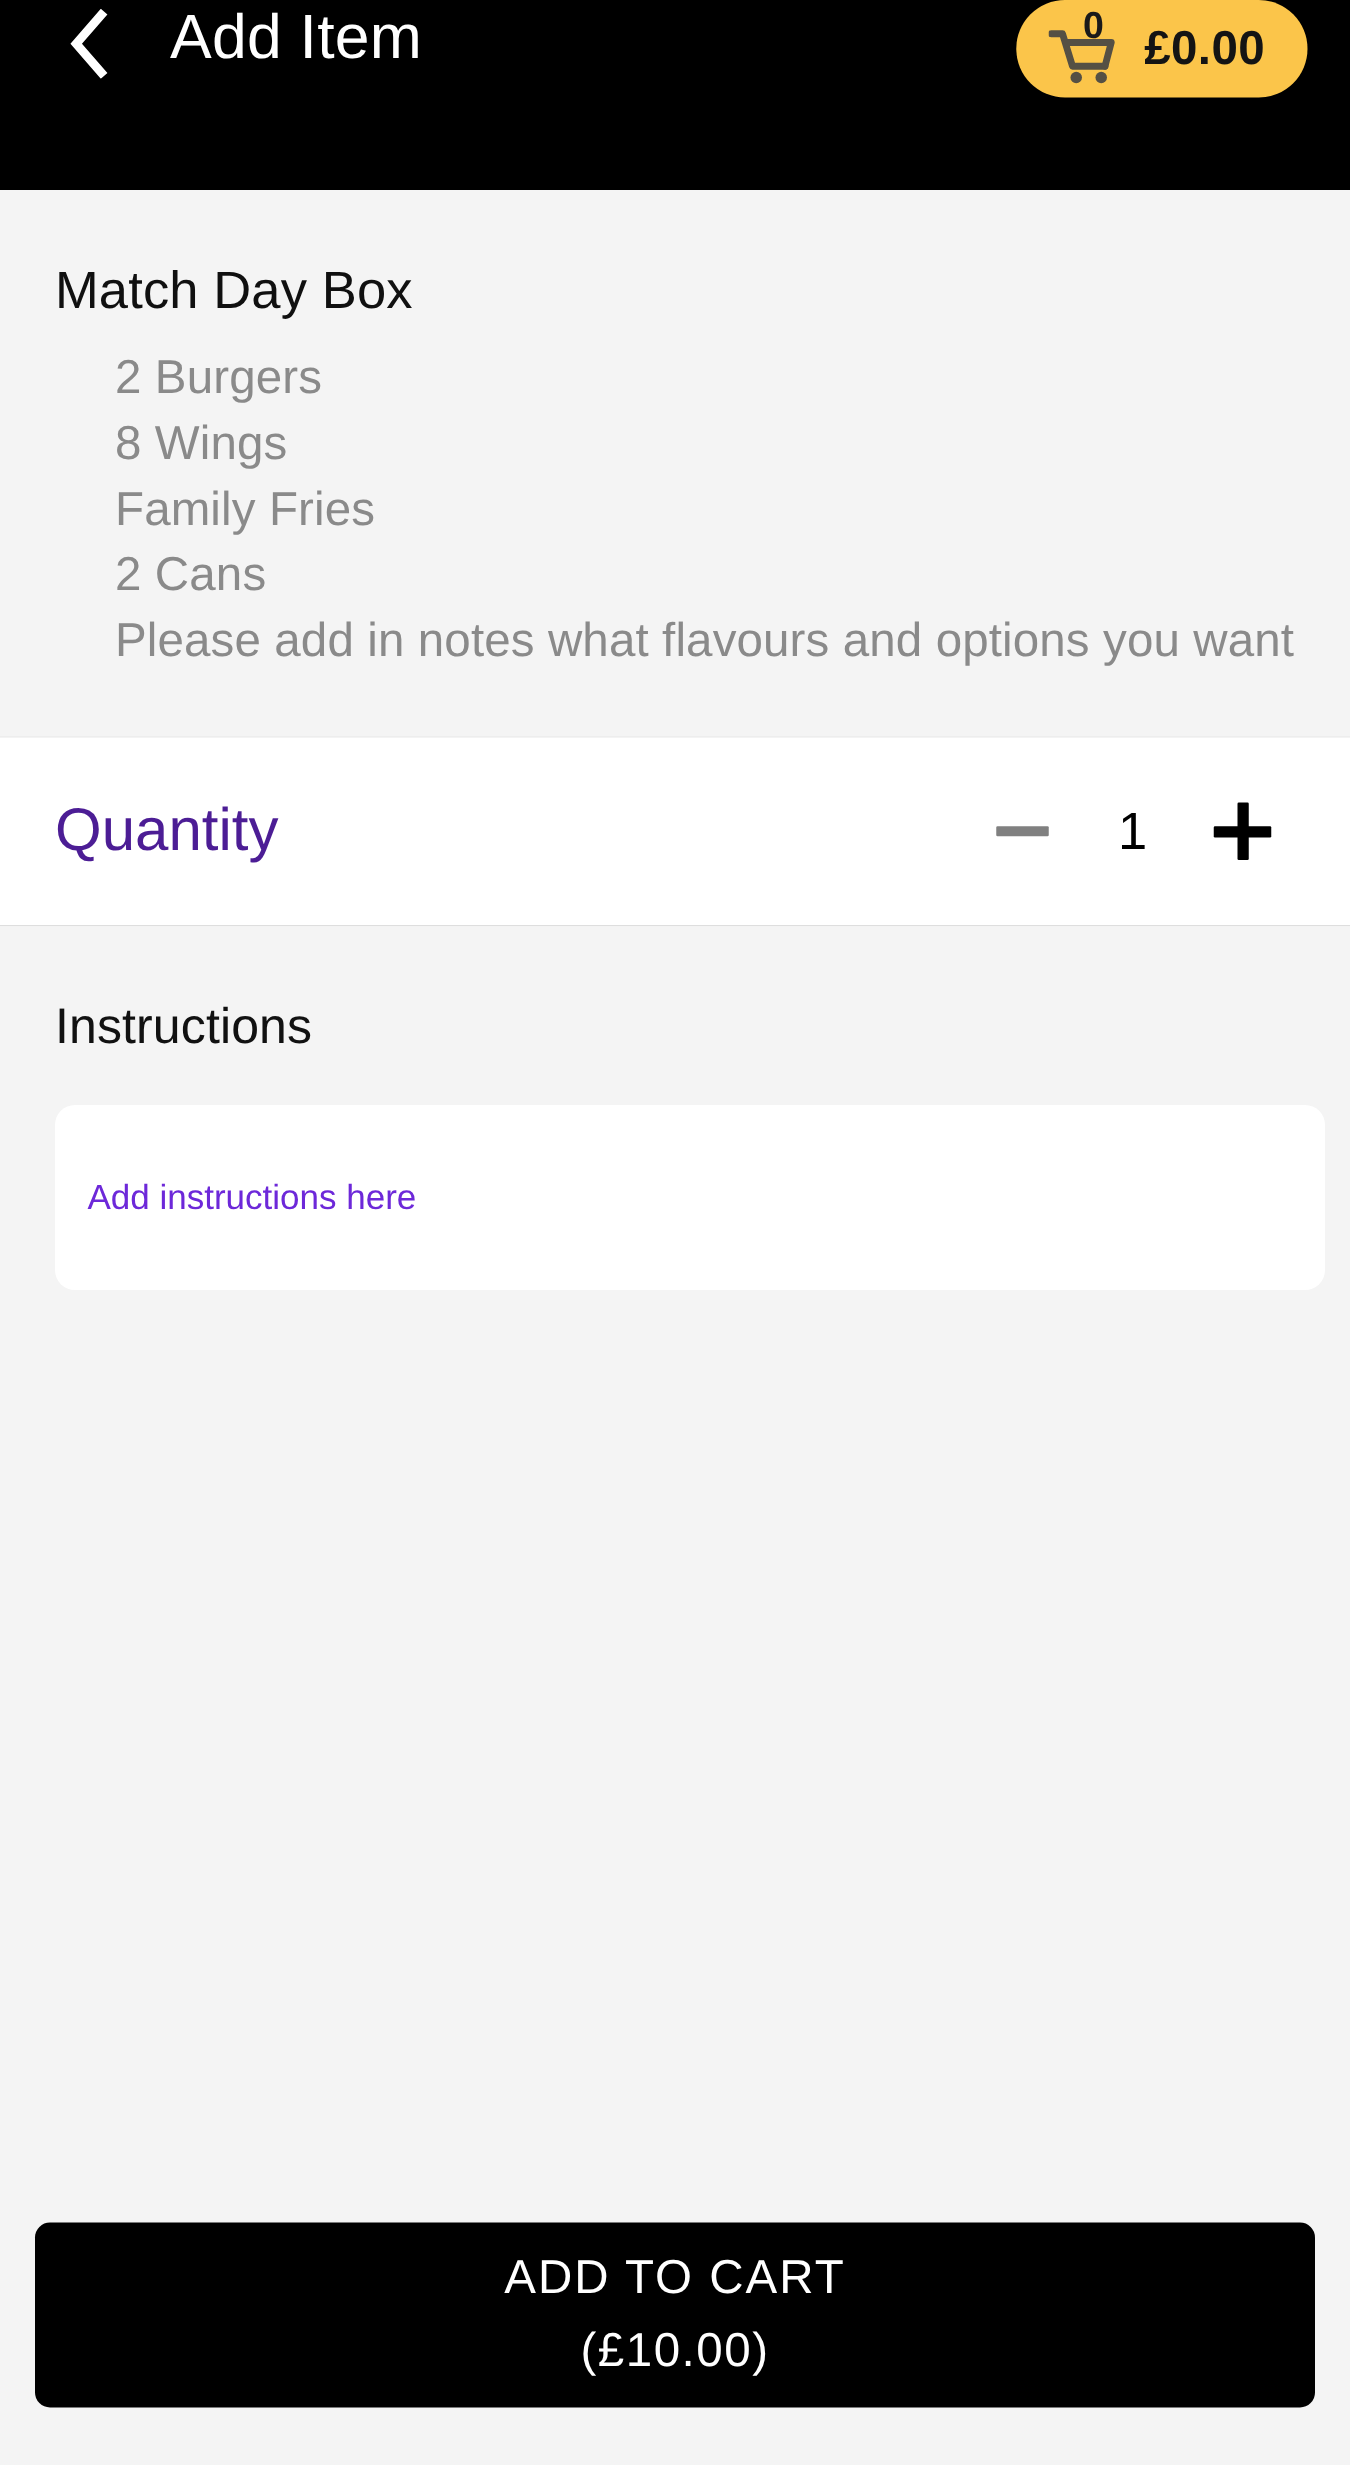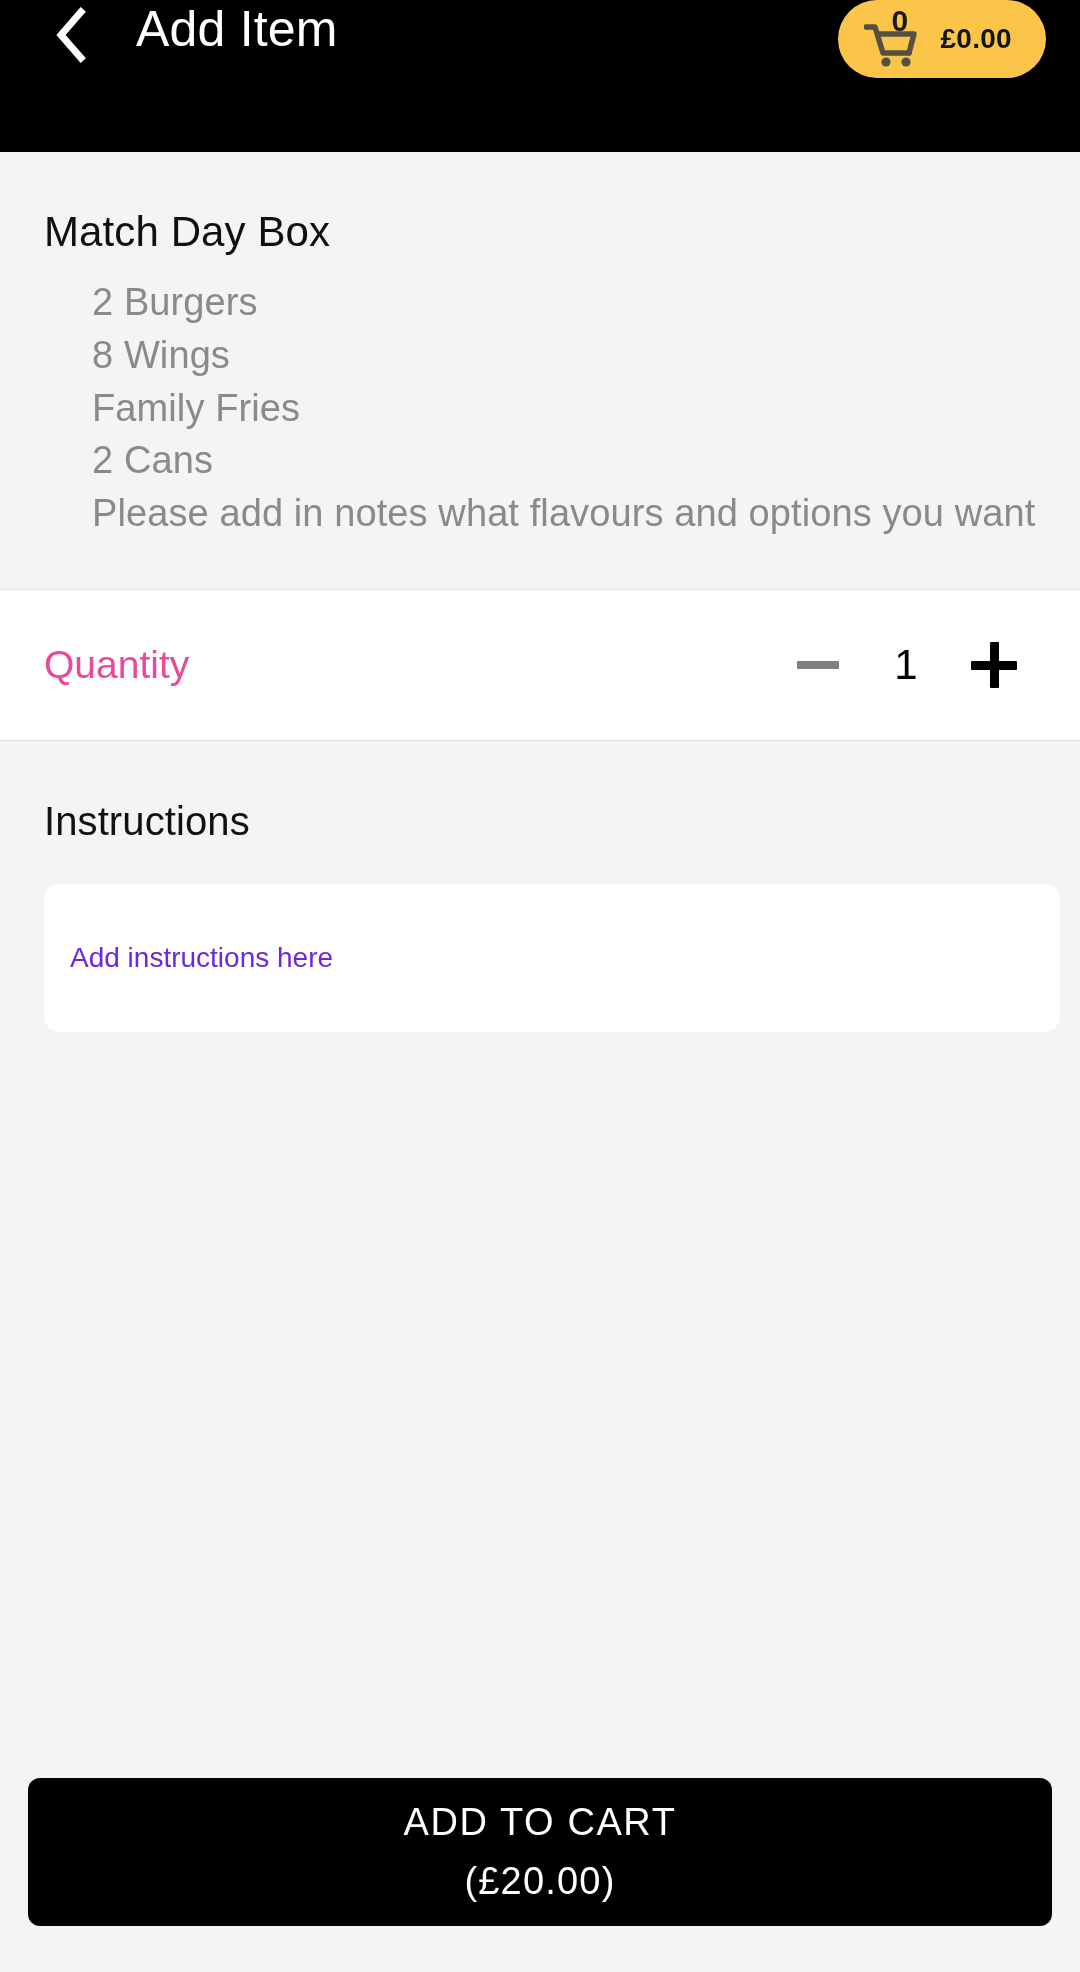--- a/index.html
+++ b/index.html
@@ -29,39 +29,39 @@
   .cart-pill {
     background:#fbc54a; border-radius:48px; height:78px;
     display:flex; align-items:center; gap:14px;
     padding:0 34px 0 26px; flex:0 0 auto;
   }
   .cart-icon-wrap { position:relative; width:62px; height:58px; display:flex; align-items:flex-end; justify-content:flex-start; }
   .cart-badge {
     position:absolute; top:-4px; left:27px;
     font-size:30px; font-weight:700; color:#1a1a1a; line-height:1;
   }
-  .cart-total { font-size:28px; font-weight:700; color:#141414; letter-spacing:0.3px; }
+  .cart-total { font-size:38px; font-weight:700; color:#141414; letter-spacing:0.3px; }
 
   
   .item-section { background:#f4f4f4; padding:56px 44px 54px 44px; }
   .item-title { font-size:42px; color:#101010; font-weight:400; letter-spacing:0.1px; }
   .item-desc { margin-top:26px;margin-left:48px; }
   .desc-line {
     font-size:38px; color:#8a8a8a; font-weight:400; line-height:1.1;
     margin-bottom:11px; letter-spacing:0.1px;
   }
   .desc-line:last-child { margin-bottom:0; }
 
   
   .qty-row {
     background:#ffffff; height:152px;
     border-top:1px solid #e7e7e7; border-bottom:1px solid #dedede;
     display:flex; align-items:center; padding:0 44px;
   }
-  .qty-label { font-size:39px; color:#ec4899; font-weight:400;text-align:center; }
+  .qty-label { font-size:48px; color:#4c1d95; font-weight:400;text-align:center; }
   .qty-controls { margin-left:auto; display:flex; align-items:center; }
   .qty-btn {
     width:84px; height:84px; display:flex; align-items:center; justify-content:center;
     background:transparent; border:none;
   }
   .minus-bar { display:block; width:42px; height:8px; background:#808080; border-radius:1px; }
   .plus-glyph { position:relative; width:46px; height:46px; }
   .plus-glyph::before, .plus-glyph::after {
     content:""; position:absolute; background:#000; border-radius:1px;
   }
@@ -149,17 +149,17 @@
     <div class="instructions-box">
       <span class="instructions-placeholder">Add instructions here</span>
     </div>
   </div>
 
   <div class="filler"></div>
 
   <div class="footer">
     <button class="add-to-cart-btn">
       <span>ADD TO CART</span>
-      <span class="btn-price">(£20.00)</span>
+      <span class="btn-price">(£10.00)</span>
     </button>
   </div>
 
 </div>
 
 </body></html>

